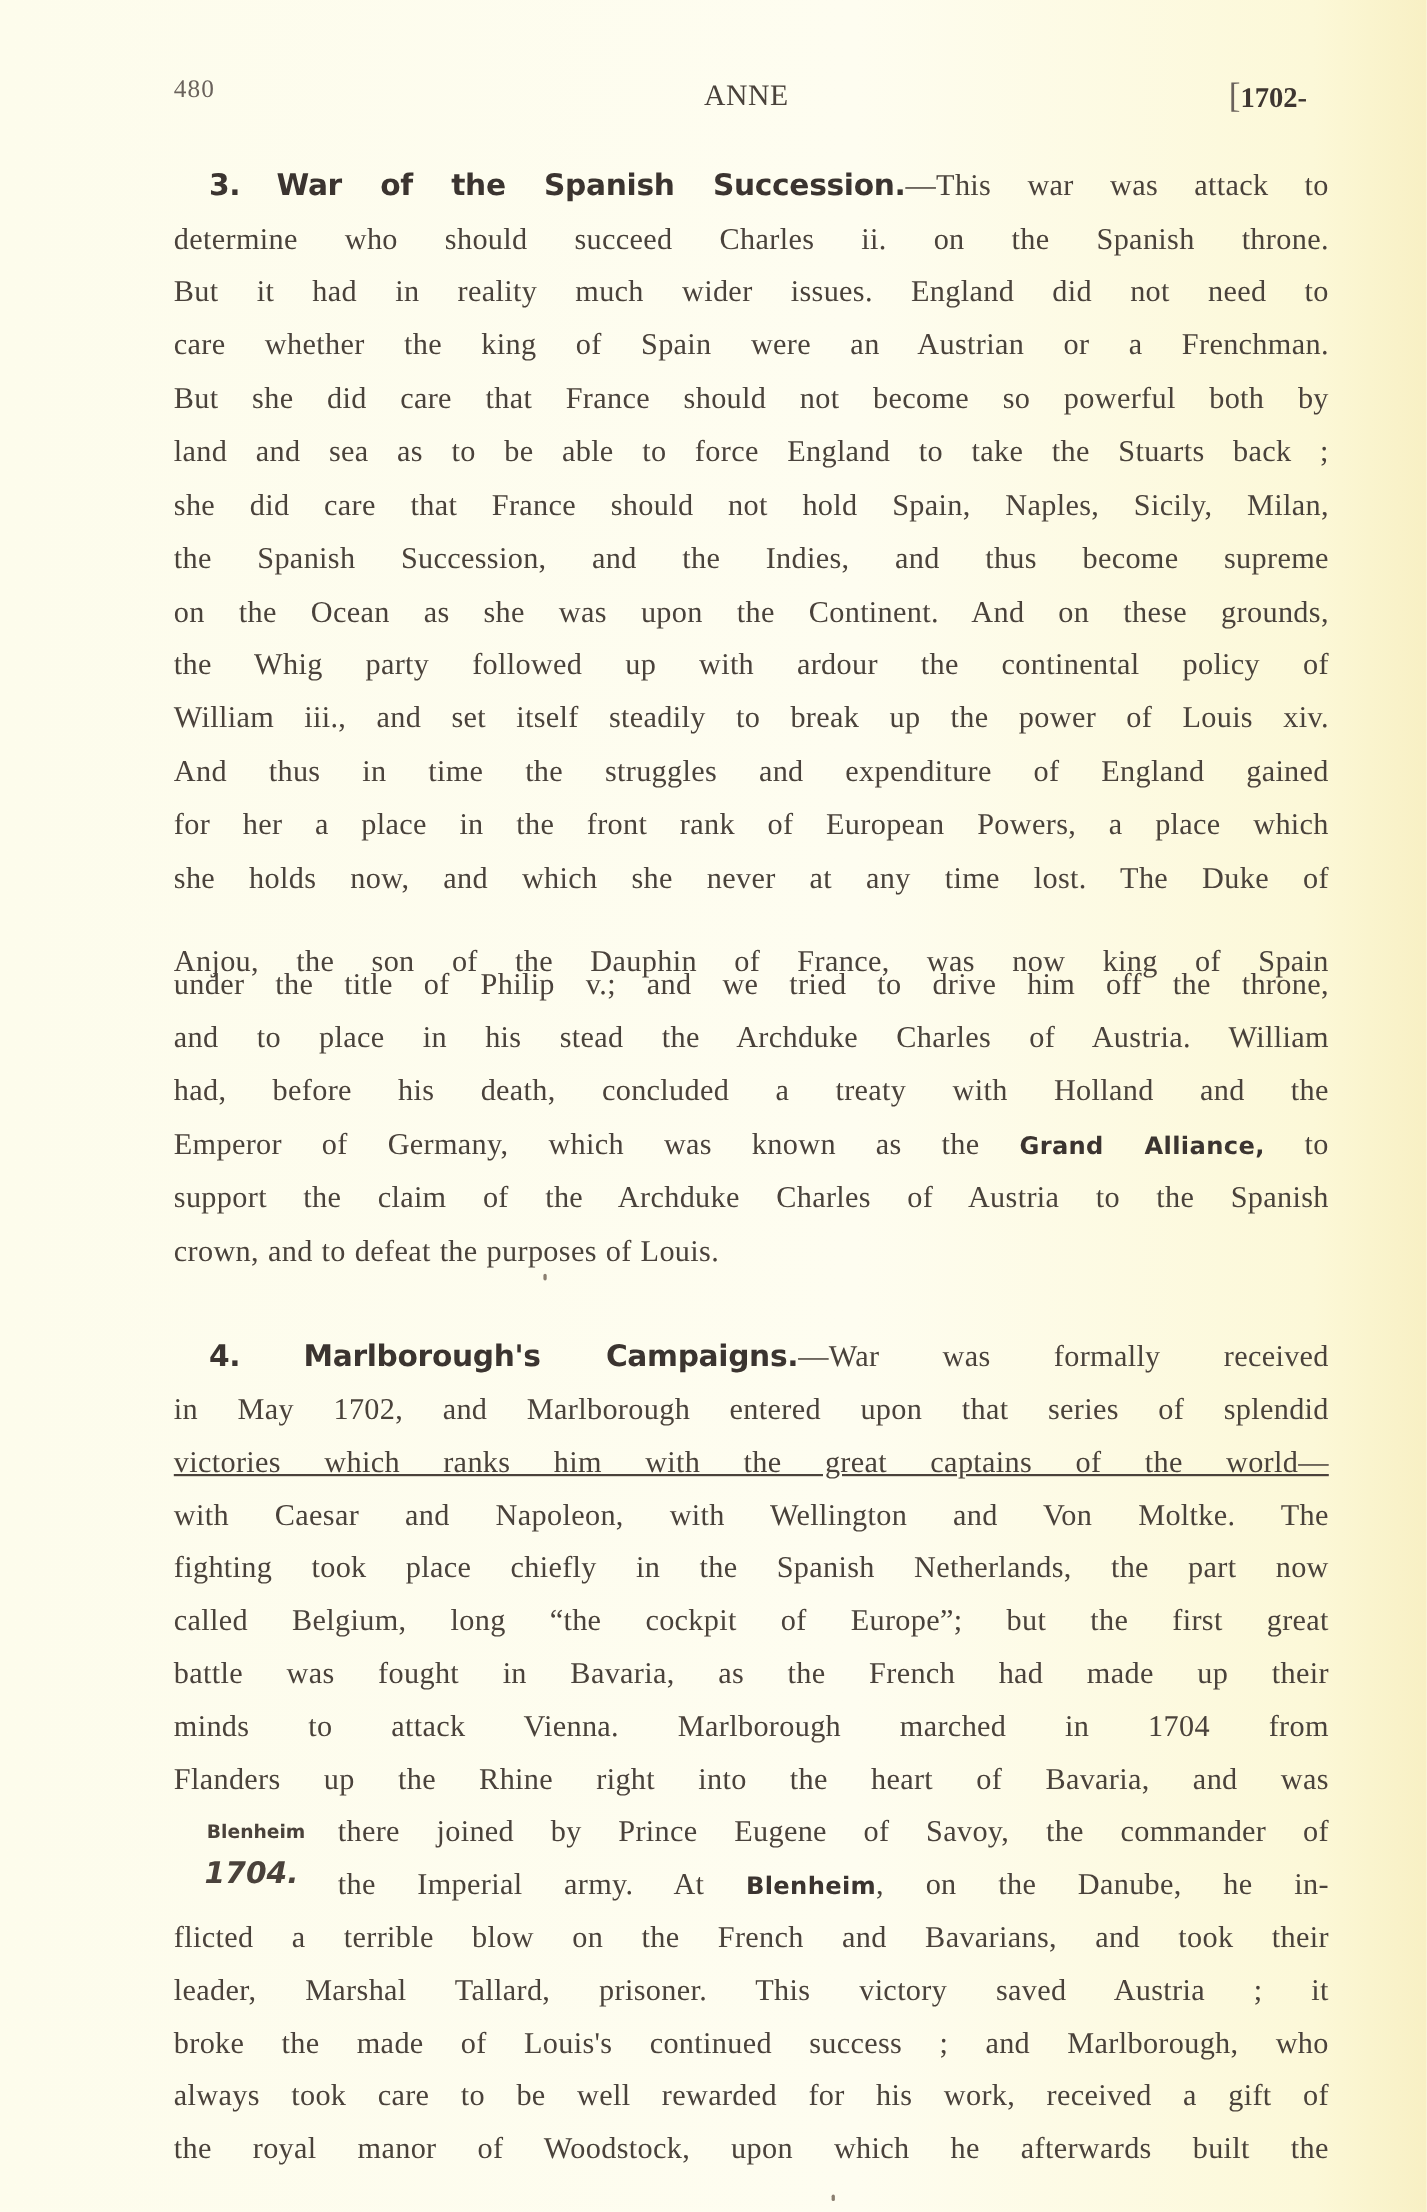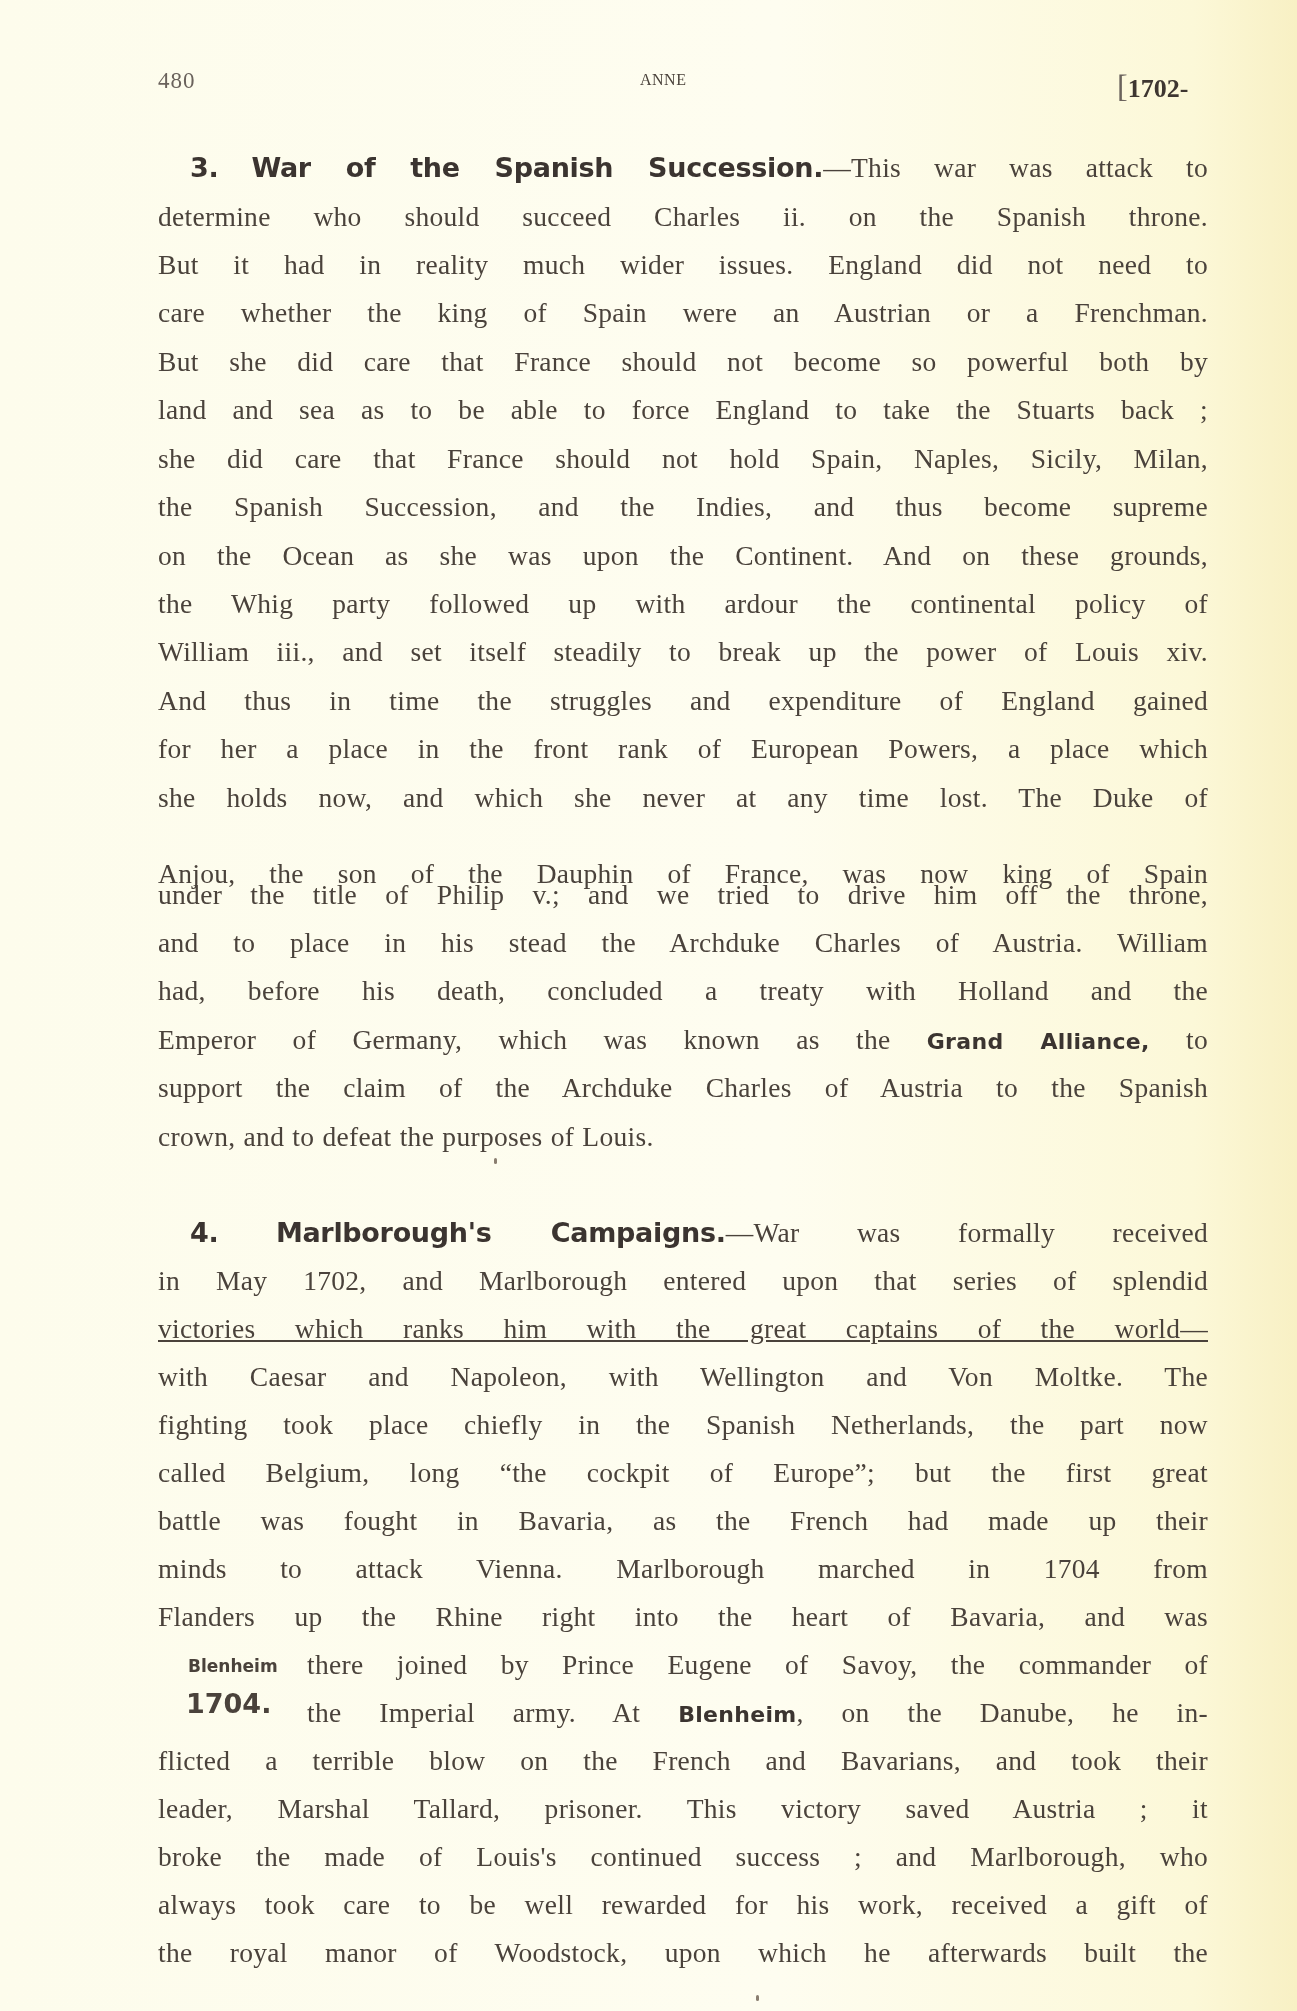--- a/index.html
+++ b/index.html
@@ -6,40 +6,40 @@
   body {
     width: 1297px; height: 2011px; overflow: hidden;
     background: linear-gradient(90deg, #fdfcec 0%, #fefdf0 60%, #fcf8d8 92%, #f8f0c4 100%);
     font-family: "DejaVu Serif", "Liberation Serif", serif;
     color: #4a423b;
     position: relative;
   }
   .page { position: absolute; left: 0; top: 0; width: 1297px; height: 2011px; }
   .header { position: absolute; top: 68px; left: 0; width: 1297px; height: 40px; }
   .hdr-num { position: absolute; left: 158px; top: 0; font-size: 23px; color: #6a625c; letter-spacing: 1px; font-family: "Liberation Serif", serif; }
-  .hdr-title { position: absolute; left: 640px; top: 3px; font-size: 16px; color: #4a423b; font-family: "Liberation Serif", serif; letter-spacing: 0.5px; }
+  .hdr-title { position: absolute; left: 640px; top: 3px; font-size: 27px; color: #4a423b; font-family: "Liberation Serif", serif; letter-spacing: 0.5px; }
   .hdr-date { position: absolute; left: 1117px; top: 0; font-size: 26px; font-weight: bold; color: #3e3631; font-family: "Liberation Serif", serif; }
   .hdr-date .br { font-weight: normal; font-size: 32px; color: #6a625c; }
 
   .line {
     position: absolute; left: 158px; width: 1050px;
     font-size: 27.5px; line-height: 36px; height: 36px;
     white-space: nowrap;
     text-align: justify; text-align-last: justify;
     font-family: "Liberation Serif", serif;
     letter-spacing: 0.3px;
     word-spacing: 1px;
   }
   .line.first { left: 190px; width: 1018px; }
   .line.last { text-align-last: left; }
   .bold-head { font-family: "DejaVu Sans", sans-serif; font-weight: bold; font-size: 27px; color: #3b3430; letter-spacing: -0.3px; }
   .bold-inline { font-family: "DejaVu Sans", sans-serif; font-weight: bold; font-size: 22px; color: #3b3430; }
   .margin-note { position: absolute; font-family: "DejaVu Sans", sans-serif; font-weight: bold; color: #4a423b; }
   .mn-1 { left: 188px; top: 1656px; font-size: 17px; }
-  .mn-2 { left: 186px; top: 1688px; font-size: 27px; }
+  .mn-2 { left: 186px; top: 1688px; font-size: 27px; font-style: italic; }
   .line.indented { left: 307px; width: 901px; }
   .speck { position: absolute; width: 3px; height: 6px; background: #8a7e70; border-radius: 2px; }
 </style>
 </head>
 <body>
 
 <div class="page">
 
   <div class="header">
     <span class="hdr-num">480</span>

